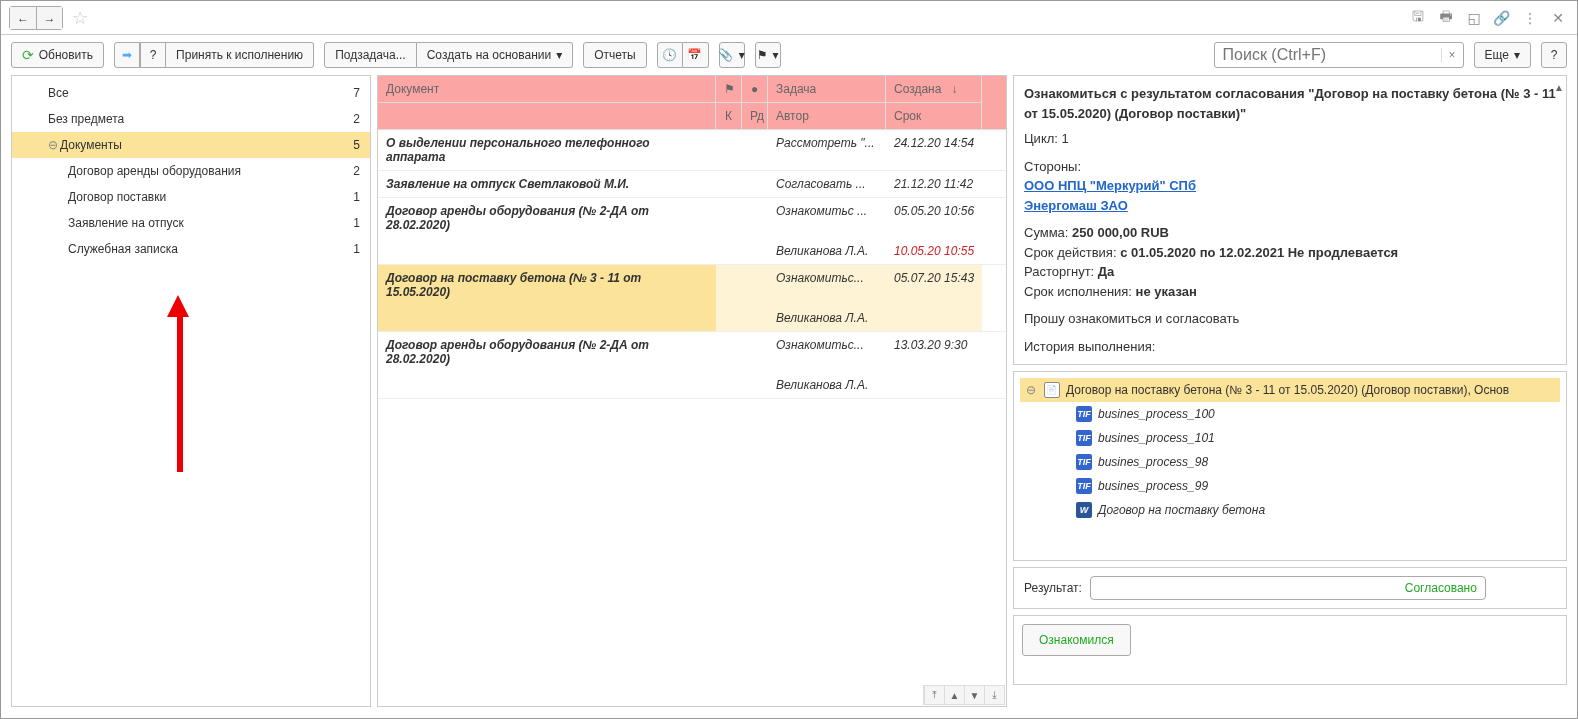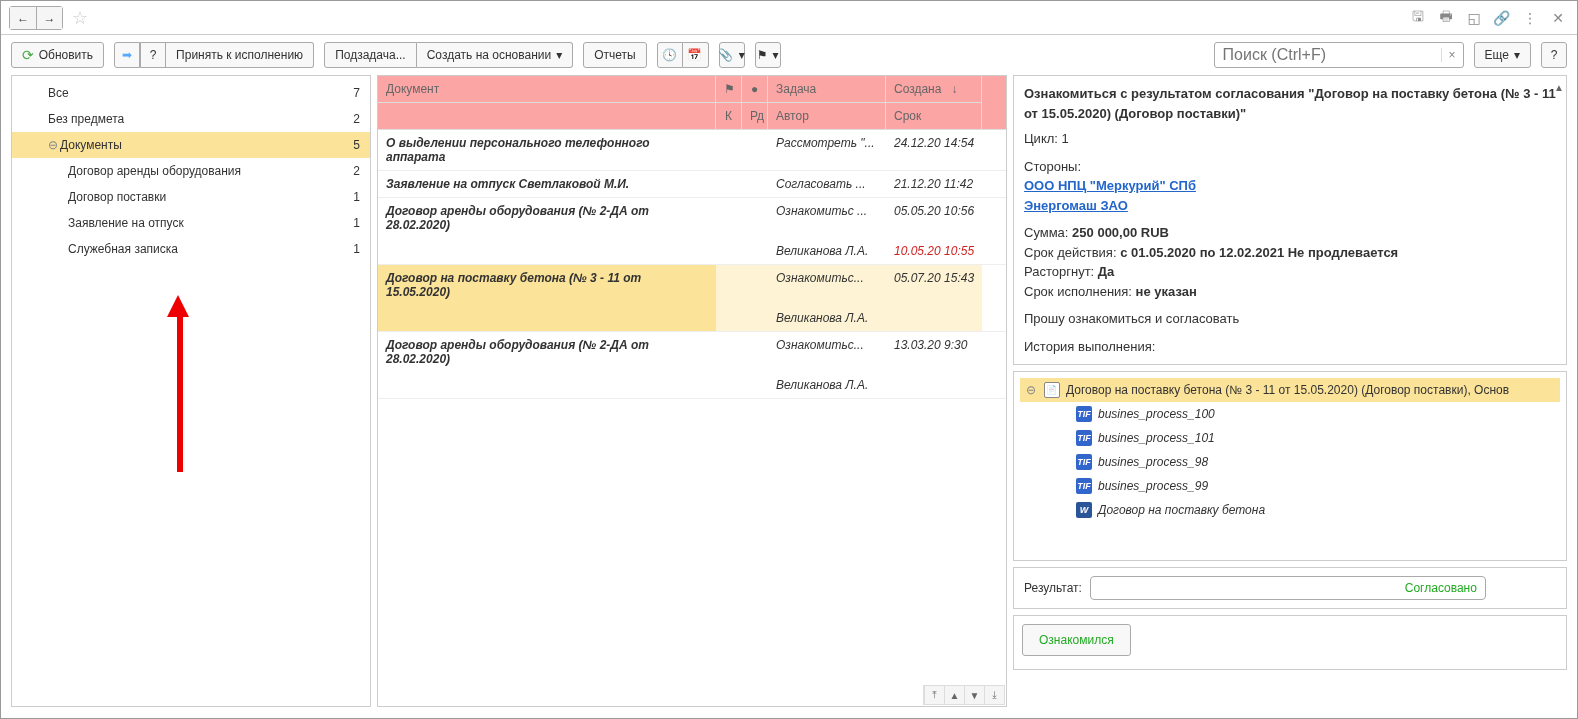--- a/index.html
+++ b/index.html
@@ -78,21 +78,21 @@
 .att-row.sel span:last-child { }
 .att-indent-1 { padding-left: 56px; font-style: italic; }
 .att-ico { width: 16px; height: 16px; display: inline-flex; align-items: center; justify-content: center; border-radius: 2px; font-size: 9px; color:#fff; font-weight:bold;}
 .att-ico.doc { background:#fff; border:1px solid #888; color:#888;}
 .att-ico.tif { background:#36c; }
 .att-ico.w { background:#2a5699; }
 
 .result-row { display: flex; align-items: center; padding: 20px 10px; height: 40px; }
 .result-val { border:1px solid #aaa; border-radius: 4px; padding: 4px 8px; color:#2a2; margin-left: 8px; width: 396px; text-align: right;}
 
-.action-panel { padding: 8px; height: 55px; }
+.action-panel { padding: 8px; height: 70px; }
 .action-btn { border: 1px solid #aaa; border-radius: 3px; padding: 8px 16px; background: #f8f8f8; color: #2a2; cursor: pointer; display: inline-block; }
 
 .big-arrow { position: absolute; left: 175px; top: 295px; width: 10px; height: 175px; }
 .big-arrow-line { width: 6px; height: 155px; background: #e00; margin: 0 auto; }
 .big-arrow-head { width: 0; height: 0; border-left: 11px solid transparent; border-right: 11px solid transparent; border-bottom: 22px solid #e00; margin-left: -8px;}
 </style>
 </head>
 <body>
 
 <div class="title-bar">

